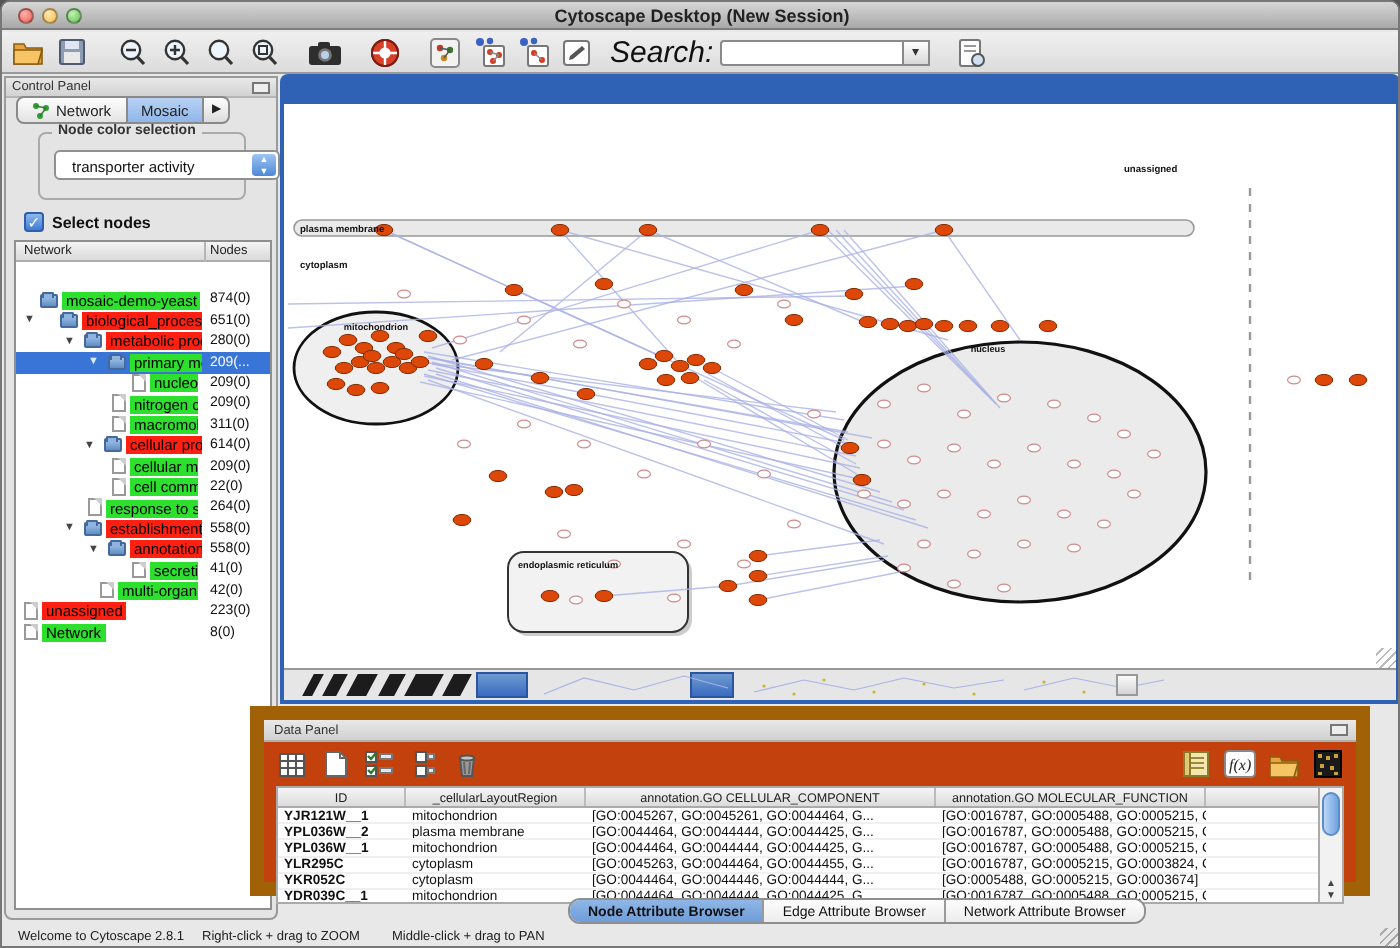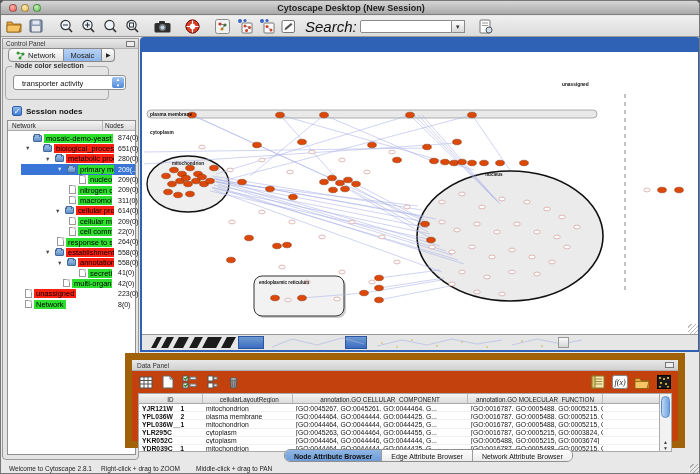--- a/index.html
+++ b/index.html
@@ -29,33 +29,33 @@
   
   .cpanel{position:absolute;left:1px;top:37px;width:137px;height:422px;background:#E4E4E4;border:1px solid #9a9a9a;border-radius:0 0 4px 4px;}
   .cp-head{position:absolute;left:0;top:0;width:100%;height:10px;background:linear-gradient(#e9e9e9,#d2d2d2);
     border-bottom:1px solid #b5b5b5;font-size:6.5px;color:#333;padding:1px 0 0 3px;}
   .cp-float{position:absolute;right:3px;top:2px;width:9px;height:6px;border:1px solid #777;background:#eee;}
   .cp-tabs{position:absolute;left:5px;top:9px;height:14px;display:flex;}
   .cp-tab{height:14px;border:1px solid #8a8a8a;font-size:7.5px;display:flex;align-items:center;justify-content:center;padding:0 7px;background:linear-gradient(#fdfdfd,#e3e3e3);color:#222;}
   .cp-tab.first{border-radius:4px 0 0 4px;}
   .cp-tab.sel{background:linear-gradient(#b9d2f3,#8fb6ea);font-weight:normal;border-left:none;}
   .cp-tab-arrow{width:13px;height:14px;border:1px solid #8a8a8a;border-left:none;border-radius:0 4px 4px 0;background:linear-gradient(#fdfdfd,#dcdcdc);font-size:6px;line-height:13px;text-align:center;color:#222;}
-  .groupbox{position:absolute;left:2px;top:27px;width:104px;height:34px;border:1px solid #aaa;border-radius:4px;}
+  .groupbox{position:absolute;left:16px;top:27px;width:104px;height:34px;border:1px solid #aaa;border-radius:4px;}
   .groupbox .legend{position:absolute;left:6px;top:-5px;background:#E4E4E4;padding:0 3px;font-size:7px;font-weight:bold;color:#333;}
   .combo{position:absolute;left:7px;top:8px;width:113px;height:15px;background:#fff;border:1px solid #8f8f8f;border-radius:3px;font-size:7.5px;color:#111;padding:3px 0 0 8px;}
   .combo .stepper{position:absolute;right:1px;top:1px;width:12px;height:11px;border-radius:2px;background:linear-gradient(#9ec4f0,#4f88d8);color:#fff;font-size:4.5px;line-height:5.5px;text-align:center;}
   .chkrow{position:absolute;left:9px;top:67px;display:flex;align-items:center;}
   .chk{width:10px;height:10px;border-radius:2px;background:linear-gradient(#8fb9ee,#3d7bd6);border:1px solid #2e5fa8;color:#fff;font-size:8px;line-height:9px;text-align:center;font-weight:bold;}
   .chkrow span{font-size:8px;font-weight:bold;color:#111;margin-left:4px;}
   .treebox{position:absolute;left:4px;top:81px;width:129px;height:335px;background:#fff;border:1px solid #8f8f8f;}
   .tree-head{position:absolute;left:0;top:0;width:100%;height:10px;background:linear-gradient(#f4f4f4,#dadada);border-bottom:1px solid #aeaeae;font-size:6.5px;color:#222;}
   .tree-head .h1{position:absolute;left:4px;top:1px;}
   .tree-head .h2{position:absolute;left:97px;top:1px;}
   .tree-head .div{position:absolute;left:94px;top:0;width:1px;height:10px;background:#b5b5b5;}
-  .tree-rows{position:absolute;left:0;top:12px;width:100%;padding-left:13px;}
+  .tree-rows{position:absolute;left:0;top:24px;width:100%;}
   .trow{position:relative;height:10.4px;width:100%;white-space:nowrap;}
   .trow.sel{background:#3875d7;}
   .tarrow{position:absolute;top:2px;font-size:5.5px;color:#444;}
   .trow.sel .tarrow{color:#dce9fb;}
   .ticon{position:absolute;top:1.5px;width:9px;height:7px;}
   .tfolder{background:linear-gradient(#9ec0e8,#5f8fc4);border:1px solid #46699c;border-radius:1px;}
   .tfolder:before{content:"";position:absolute;left:0;top:-2px;width:4px;height:2px;background:#8fb4e0;border:1px solid #46699c;border-bottom:none;border-radius:1px 1px 0 0;}
   .tfile{background:#fff;border:1px solid #999;width:7px;height:8.5px;top:0.5px;}
   .tfile:before{content:"";position:absolute;right:-1px;top:-1px;border:2px solid #ccc;border-left-color:transparent;border-bottom-color:transparent;}
   .tchip{position:absolute;top:0.6px;height:9px;font-size:7.5px;line-height:9px;color:#000;padding:0 2px;overflow:hidden;}
@@ -256,21 +256,21 @@
     </div>
     <div class="groupbox">
       <div class="legend">Node color selection</div>
       <div class="combo">
         <span>transporter activity</span>
         <div class="stepper">▲<br>▼</div>
       </div>
     </div>
     <div class="chkrow">
       <div class="chk">✓</div>
-      <span>Session nodes</span>
+      <span>Select nodes</span>
     </div>
     <div class="treebox">
       <div class="tree-head">
         <span class="h1">Network</span>
         <div class="div"></div>
         <span class="h2">Nodes</span>
       </div>
       <div class="tree-rows" id="treeRows">
           <div class="trow">
             <span class="ticon tfolder" style="left: 12px;"></span>

